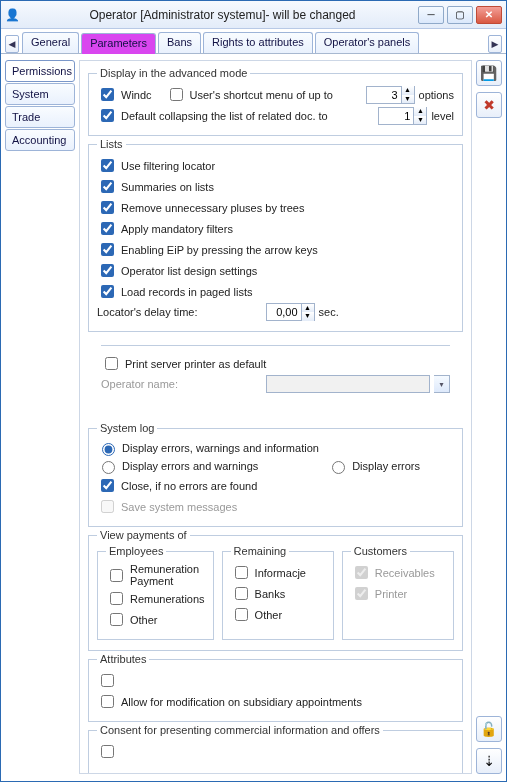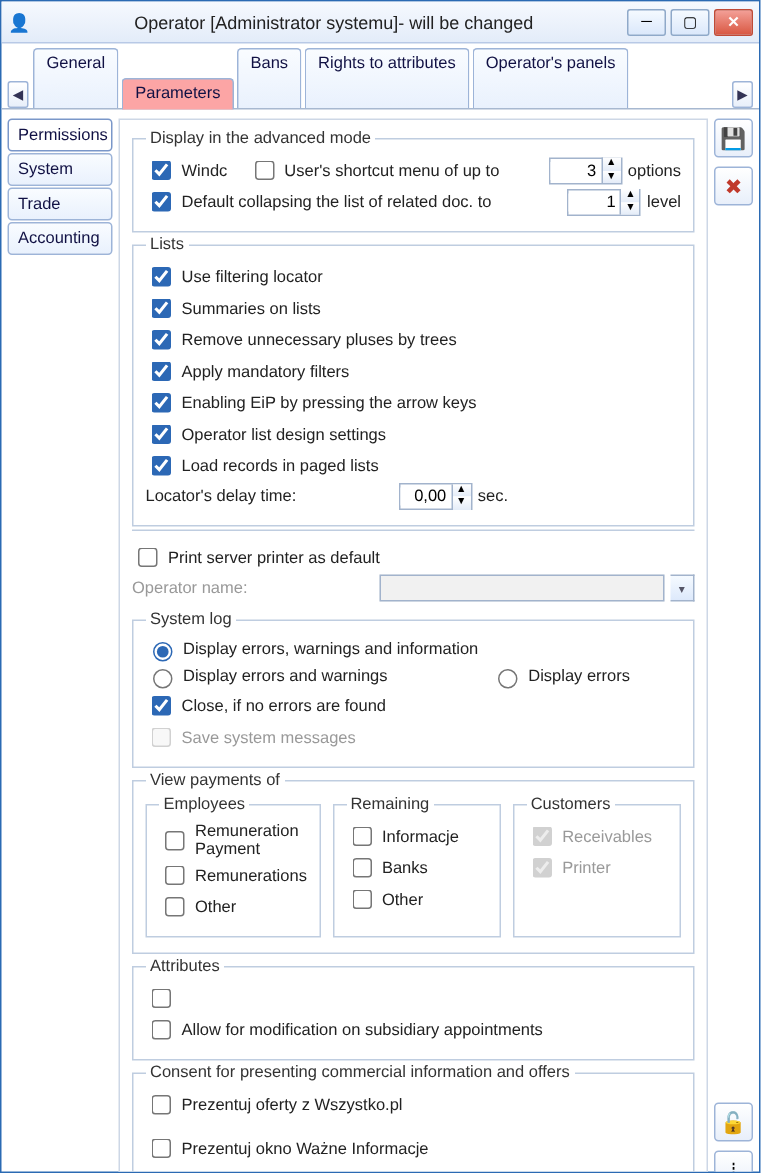--- a/index.html
+++ b/index.html
@@ -62,25 +62,24 @@
   .tab {
     padding: 3px 8px 4px;
     border: 1px solid #9db4d8;
     border-bottom: none;
     border-radius: 3px 3px 0 0;
     background: linear-gradient(to bottom,#f9fcff,#e9f1fd);
     color: #114;
     cursor:pointer;
   }
   .tab.active {
-    background: #fca5a5;
+    background: #d946ef;
     position: relative;
     top: 1px;
     padding-bottom: 5px;
-    margin-top: 19px;
   }
   .content {
     display: flex;
     height: calc(100% - 28px - 26px);
   }
   .sidetabs {
     width: 78px;
     padding: 6px 4px;
     display:flex; flex-direction:column; gap:1px;
   }
@@ -146,21 +145,21 @@
     height:8.5px; width:12px; font-size:7px; line-height:7px; text-align:center;
     background:linear-gradient(to bottom,#fff,#e4ecf8); cursor:pointer;
   }
   .txtin {
     border:1px solid #a2b3cc; background:#f1f1f1; height:18px; flex:1;
   }
   .dropbtn { width:16px; height:18px; border:1px solid #a2b3cc; border-left:none;
     background:linear-gradient(to bottom,#f5faff,#dde9fb); display:flex; align-items:center; justify-content:center; font-size:8px; color:#556;}
   .group3 { display:flex; gap:8px; }
   .group3 fieldset { flex:1; }
-  .noline { border:none; padding:4px 0; margin:0; }
+  .noline { border:none; padding:14px 0; margin:13px; }
 </style>
 </head>
 <body>
 
 <div class="titlebar">
   <div class="app-icon">👤</div>
   <div class="title">Operator [Administrator systemu]- will be changed</div>
   <div class="winbtns">
     <div class="winbtn">─</div>
     <div class="winbtn">▢</div>
@@ -360,21 +359,20 @@
       <div class="row">
           <input type="checkbox" class="chk" style="">
           <label>Allow for modification on subsidiary appointments</label>
         </div>
     </fieldset>
 
     <fieldset>
       <legend>Consent for presenting commercial information and offers</legend>
       <div class="row">
           <input type="checkbox" class="chk" style="">
-          <label>Prezentuj oferty z Wszystko.pl</label>
         </div>
       <div style="height:6px"></div>
       <div class="row">
           <input type="checkbox" class="chk" style="">
           <label>Prezentuj okno Ważne Informacje</label>
         </div>
     </fieldset>
 
   </div>
 

